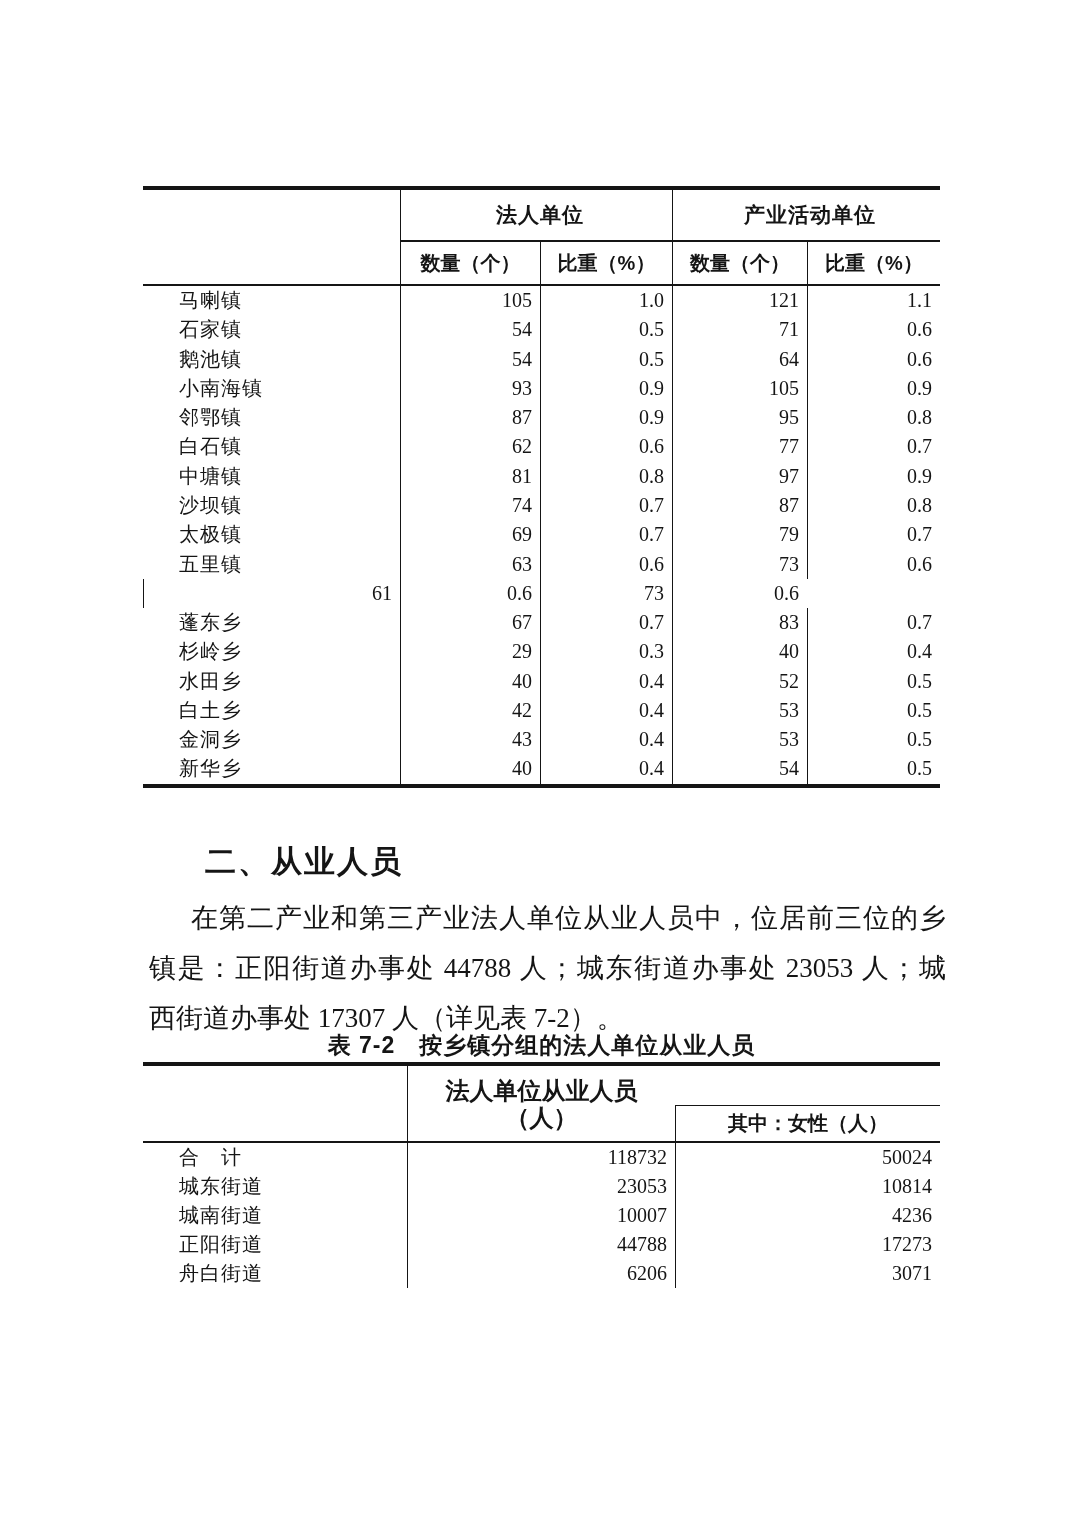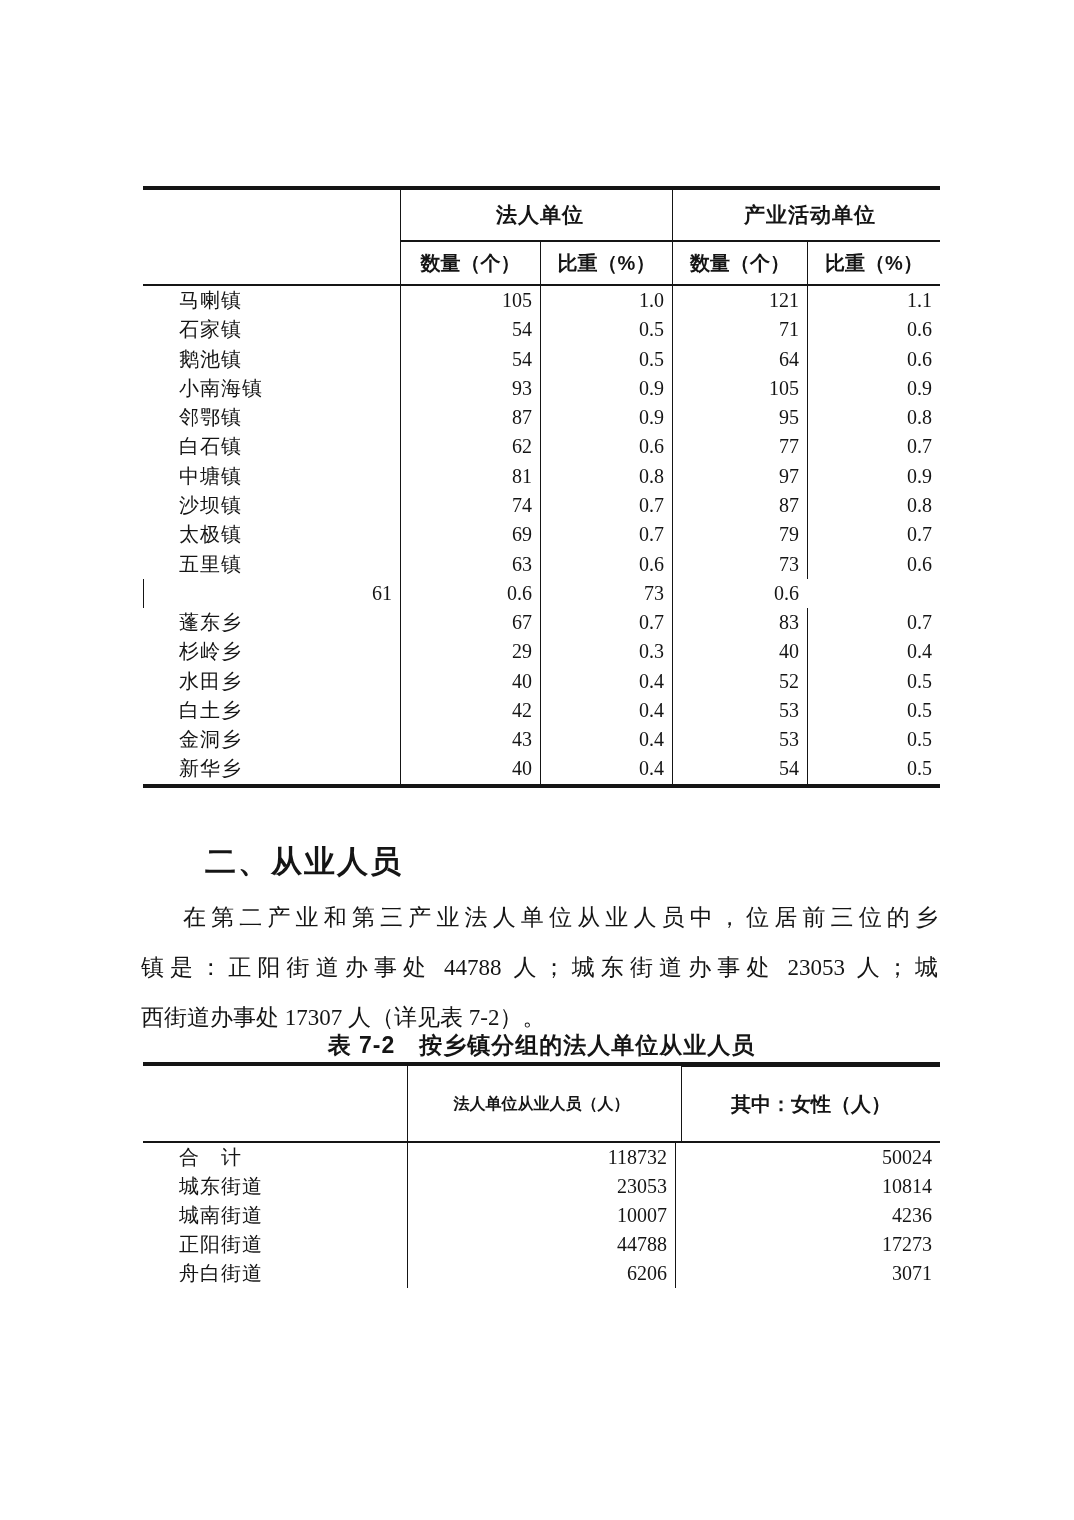--- a/index.html
+++ b/index.html
@@ -45,46 +45,46 @@
     display:flex; align-items:center; justify-content:flex-end;
     padding-right:8px; font-size:20px;
   }
 
   
   .sec-heading {
     position:absolute; left:205px; top:841px;
     font-size:31px; letter-spacing:2px;
   }
   .para {
-    position:absolute; left:141px; top:893px; width:797px;
-    font-size:23px; line-height:50px;
+    position:absolute; left:149px; top:893px; width:797px;
+    font-size:27px; line-height:50px;
   }
   .para .pline { text-align:justify; text-align-last:justify; }
   .para .pline.first { text-indent:42px; }
   .para .pline.last { text-align:left; text-align-last:left; }
 
   
   .t2-caption {
     position:absolute; left:143px; top:1028px; width:797px; height:34px;
     line-height:34px; text-align:center; font-size:23px; letter-spacing:1px;
   }
   .t2 {
     position:absolute; left:143px; top:1062px; width:797px;
     border-top:4px solid #151515;
   }
   .t2-head {
     display:grid; grid-template-columns:264px 268px 265px;
     height:77px; border-bottom:2px solid #151515;
   }
   .t2-head .main {
     border-left:1.5px solid #151515;
-    display:flex; flex-direction:row; align-items:center; justify-content:center;
-    font-size:16px; line-height:27px;text-align:center;
-  }
-  .t2-head .subwrap { display:flex; flex-direction:row;gap:6px; }
+    display:flex; flex-direction:column; align-items:center; justify-content:center;
+    font-size:24px; line-height:27px;text-align:center;
+  }
+  .t2-head .subwrap { display:flex; flex-direction:column;gap:6px; }
   .t2-head .subwrap .spacer { height:33px; }
   .t2-head .subwrap .sub {
     flex:1; border-top:1.5px solid #151515; border-left:1.5px solid #151515;
     display:flex; align-items:center; justify-content:center;
     font-size:20px;
   }
   .t2-body .trow2 { display:grid; grid-template-columns:264px 268px 265px; height:29px; }
 </style>
 </head>
 <body>

